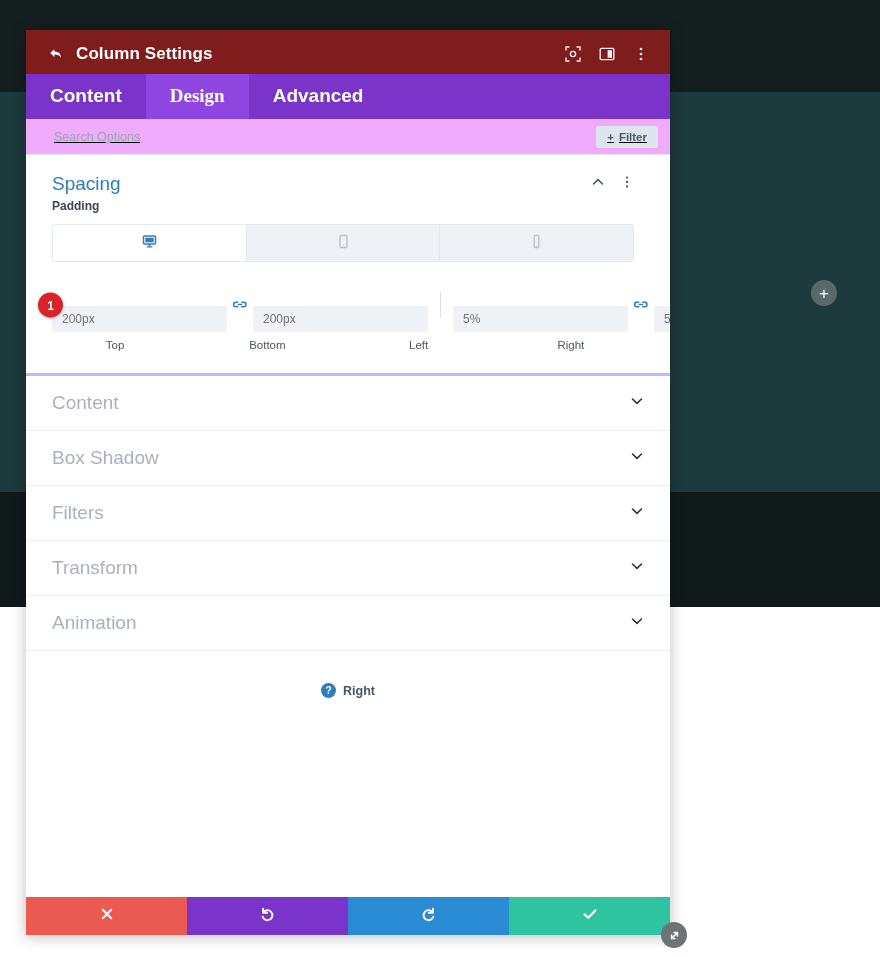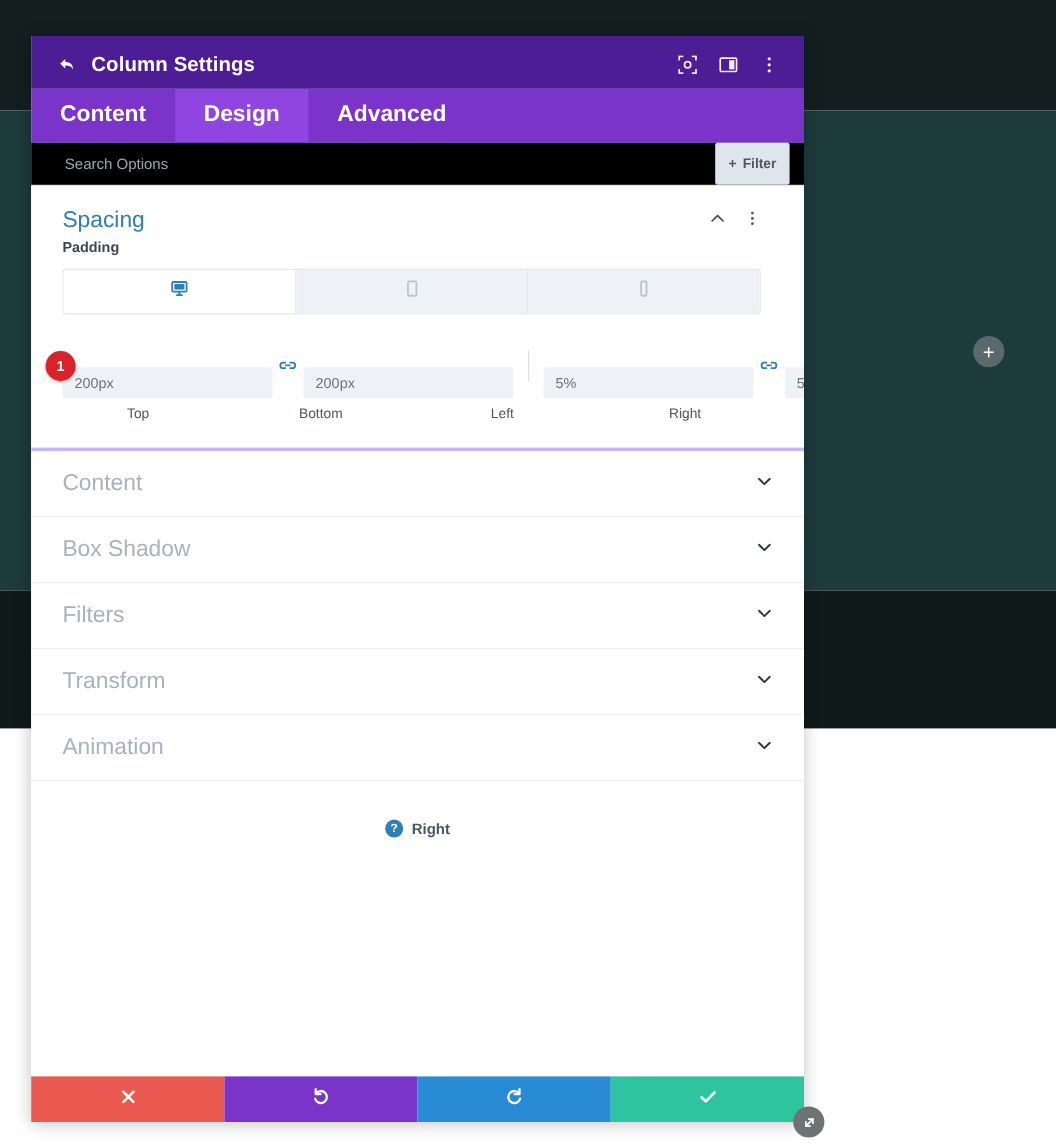--- a/index.html
+++ b/index.html
@@ -61,21 +61,21 @@
     height: 905px;
     background: #ffffff;
     box-shadow: 0 2px 14px rgba(0,0,0,0.25);
     display: flex;
     flex-direction: column;
     overflow: visible;
   }
 
   
   .modal-header {
-    background: #4c1d95;
+    background: #7f1d1d;
     padding: 14px 20px 10px 20px;
     position: relative;
     flex: 0 0 auto;
   }
   .header-top {
     display: flex;
     align-items: center;
   }
   .back-arrow {
     width: 20px; height: 20px;
@@ -115,30 +115,32 @@
     display: flex;
     flex: 0 0 auto;
   }
   .tab {
     padding: 11px 24px 12px 24px;
     color: #ffffff;
     font-size: 19px;
     font-weight: bold;
     cursor: pointer;
   }
-  .tab.active { background: #8f45e0; }
+  .tab.active { background: #8f45e0; font-family: Liberation Serif, serif; }
 
   
   .searchbar {
-    background: #000000;
+    background: #f0abfc;
     border-bottom: 1px solid #e2e8ef;
     height: 35px;
     display: flex;
+    align-items: center;
     padding: 0 12px 0 26px;
     flex: 0 0 auto;
+    text-decoration: underline;
   }
   .search-input {
     border: 0;
     background: transparent;
     font-family: "Liberation Sans", sans-serif;
     font-size: 12.5px;
     color: #5c6773;
     outline: none;
     flex: 1 1 auto;
   }

